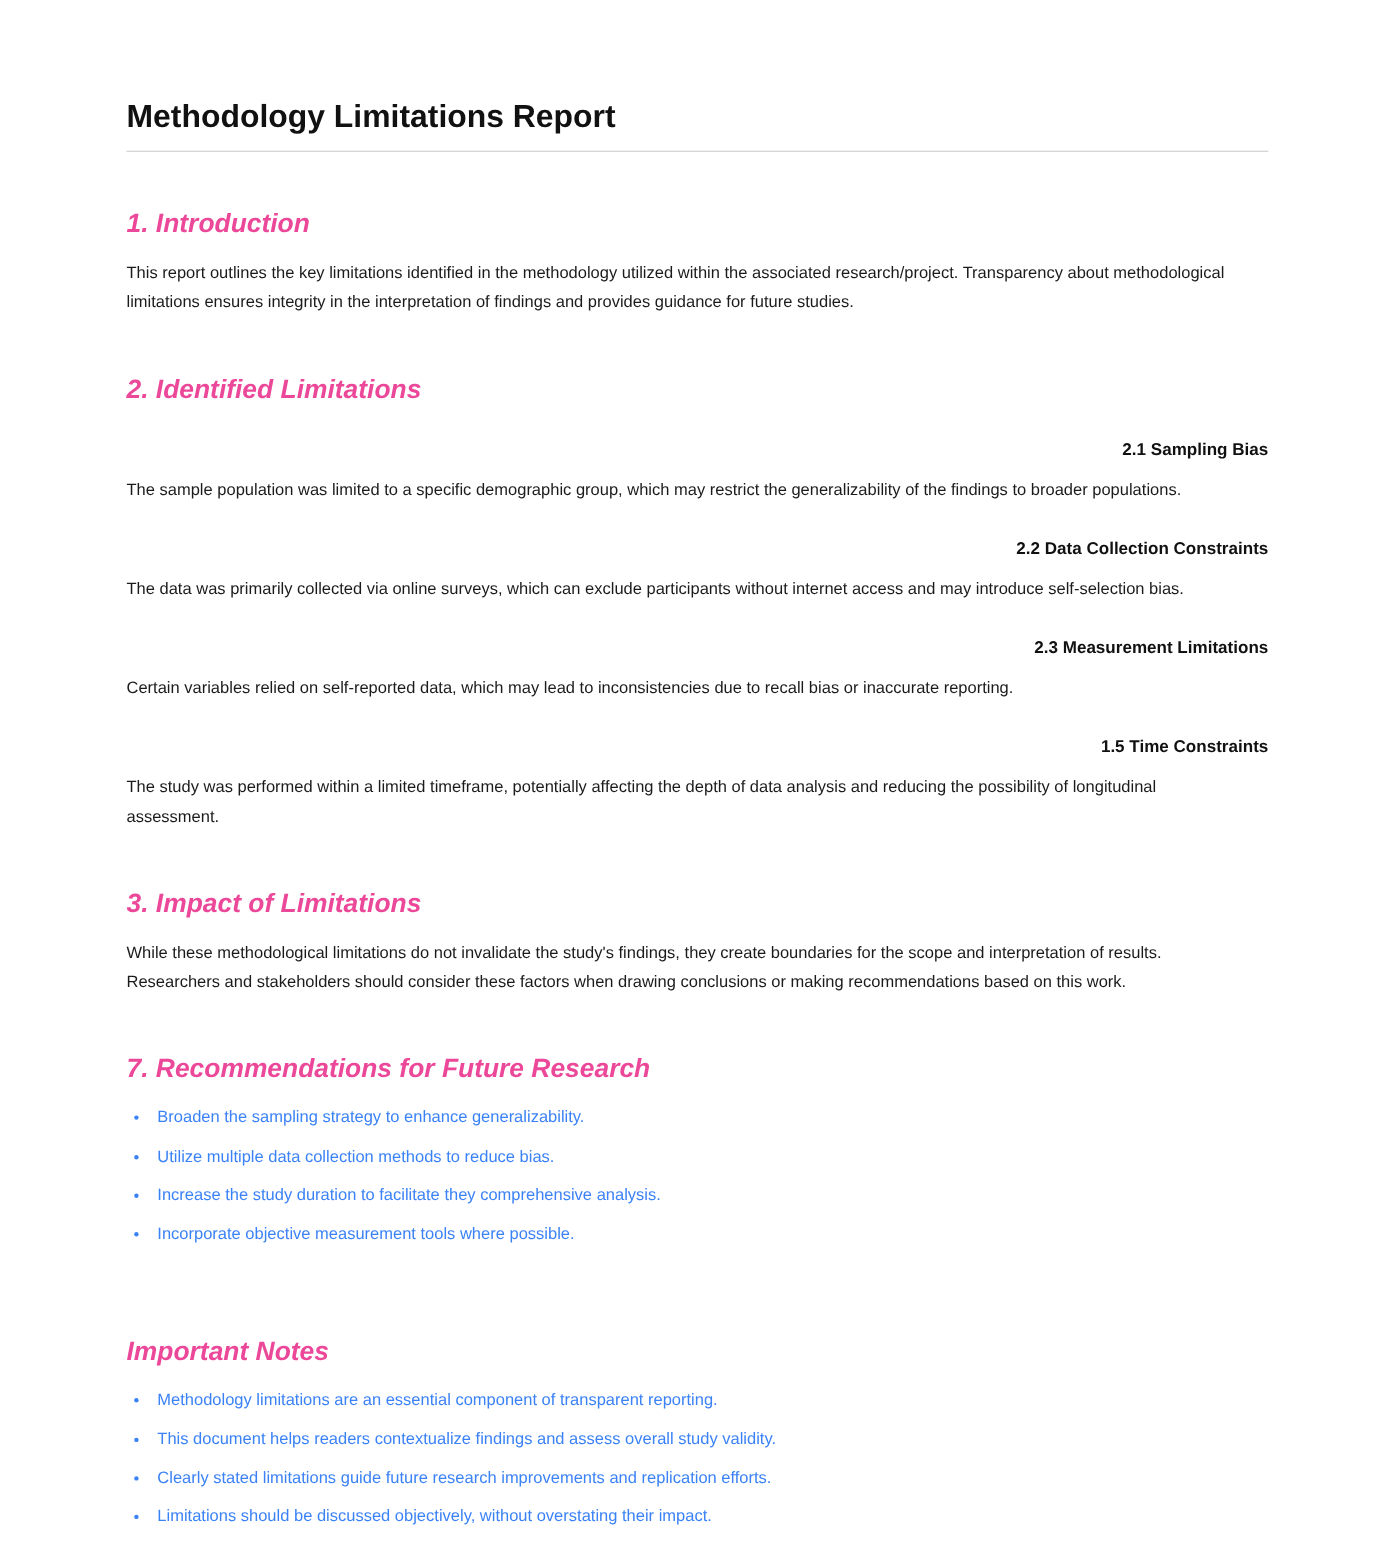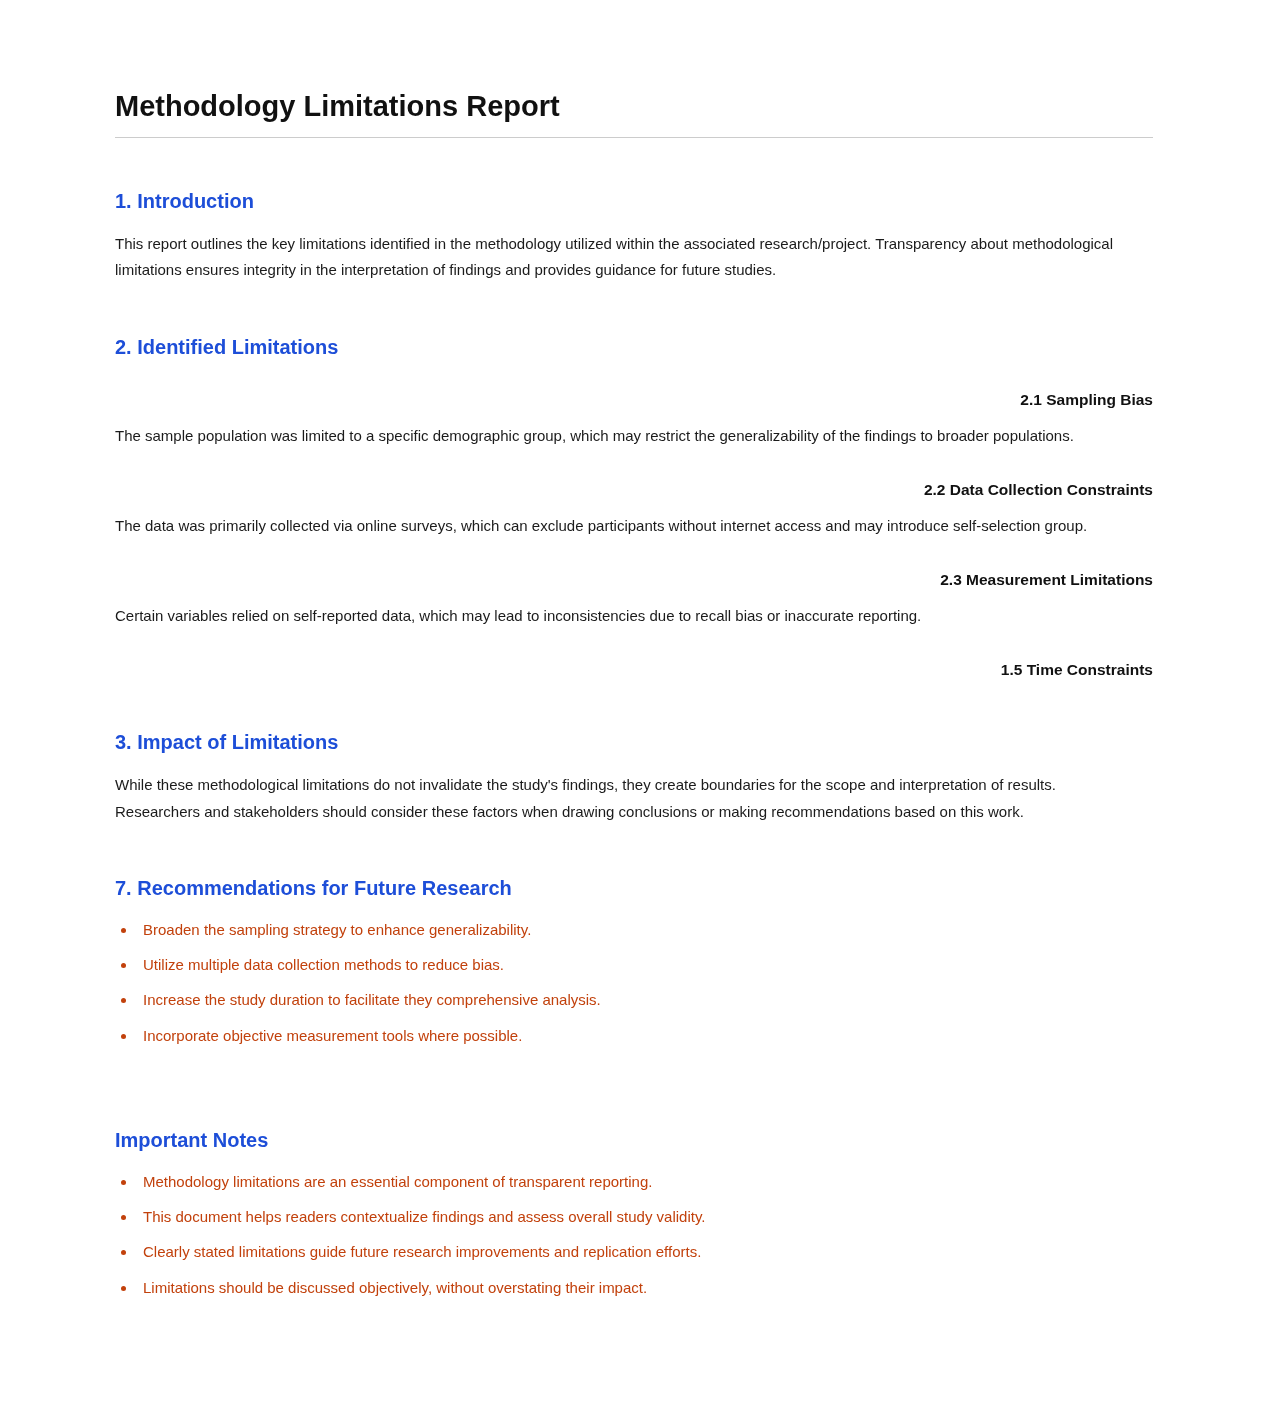--- a/index.html
+++ b/index.html
@@ -19,24 +19,25 @@
   }
   h1.doc-title {
     font-size: 29px;
     font-weight: bold;
     margin: 0 0 10px 0;
     padding-bottom: 14px;
     border-bottom: 1px solid #cccccc;
     color: #111111;
   }
   h2.section-heading {
-    font-size: 20px;
+    font-size: 24px;
     font-weight: bold;
     margin: 52px 0 18px 0;
-    color: #1d4ed8;
+    color: #ec4899;
+    font-style: italic;
   }
   h3.sub-heading {
     font-size: 15.5px;
     font-weight: bold;
     margin: 32px 0 14px 0;
     color: #111111;
     text-align: right;
   }
   p.body-text {
     font-size: 15px;
@@ -45,21 +46,21 @@
     color: #1b1b1b;
   }
   ul.bullet-list {
     margin: 14px 0 0 0;
     padding-left: 22px;
   }
   ul.bullet-list li {
     font-size: 15px;
     line-height: 1.55;
     margin-bottom: 12px;
-    color: #c2410c;
+    color: #3b82f6;
     padding-left: 6px;
   }
   .spacer-lg { height: 18px; }
 </style>
 </head>
 <body>
 
 <div class="page">
 
   <h1 class="doc-title">Methodology Limitations Report</h1>
@@ -69,26 +70,27 @@
     <p class="body-text">This report outlines the key limitations identified in the methodology utilized within the associated research/project. Transparency about methodological limitations ensures integrity in the interpretation of findings and provides guidance for future studies.</p>
   </section>
 
   <section>
     <h2 class="section-heading">2. Identified Limitations</h2>
 
     <h3 class="sub-heading">2.1 Sampling Bias</h3>
     <p class="body-text">The sample population was limited to a specific demographic group, which may restrict the generalizability of the findings to broader populations.</p>
 
     <h3 class="sub-heading">2.2 Data Collection Constraints</h3>
-    <p class="body-text">The data was primarily collected via online surveys, which can exclude participants without internet access and may introduce self-selection group.</p>
+    <p class="body-text">The data was primarily collected via online surveys, which can exclude participants without internet access and may introduce self-selection bias.</p>
 
     <h3 class="sub-heading">2.3 Measurement Limitations</h3>
     <p class="body-text">Certain variables relied on self-reported data, which may lead to inconsistencies due to recall bias or inaccurate reporting.</p>
 
     <h3 class="sub-heading">1.5 Time Constraints</h3>
+    <p class="body-text">The study was performed within a limited timeframe, potentially affecting the depth of data analysis and reducing the possibility of longitudinal assessment.</p>
   </section>
 
   <section>
     <h2 class="section-heading">3. Impact of Limitations</h2>
     <p class="body-text">While these methodological limitations do not invalidate the study's findings, they create boundaries for the scope and interpretation of results. Researchers and stakeholders should consider these factors when drawing conclusions or making recommendations based on this work.</p>
   </section>
 
   <section>
     <h2 class="section-heading">7. Recommendations for Future Research</h2>
     <ul class="bullet-list">

